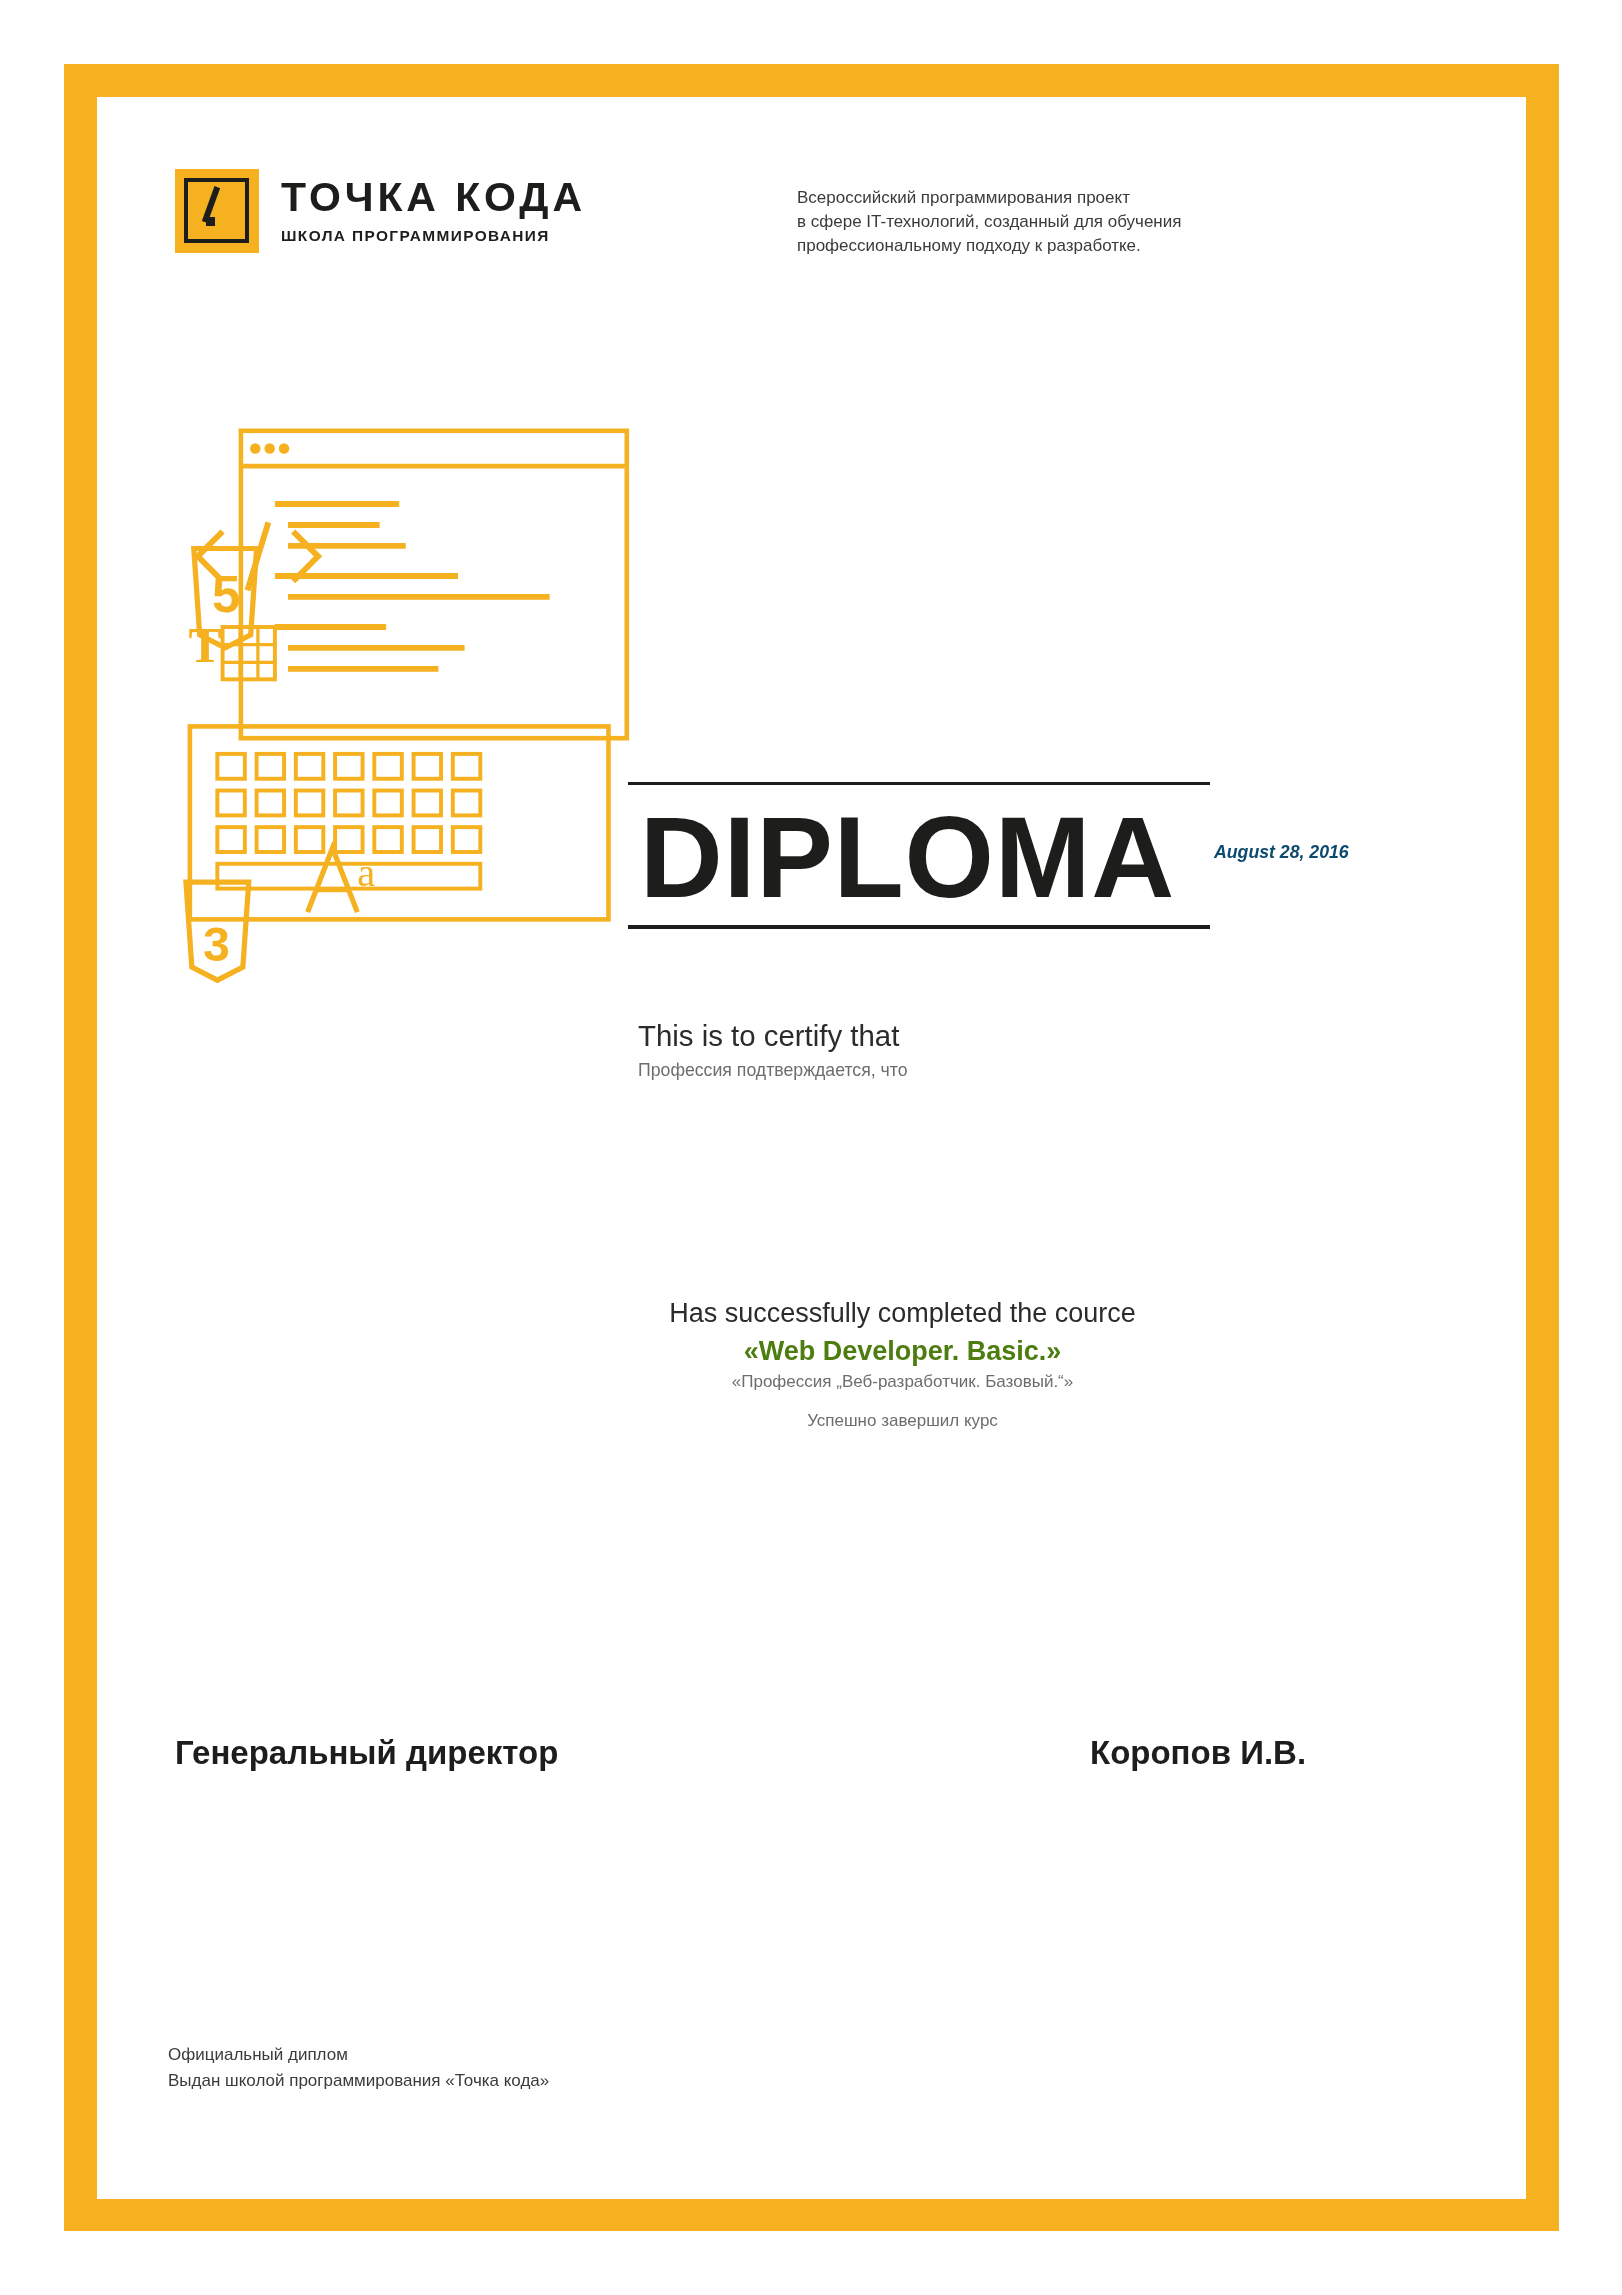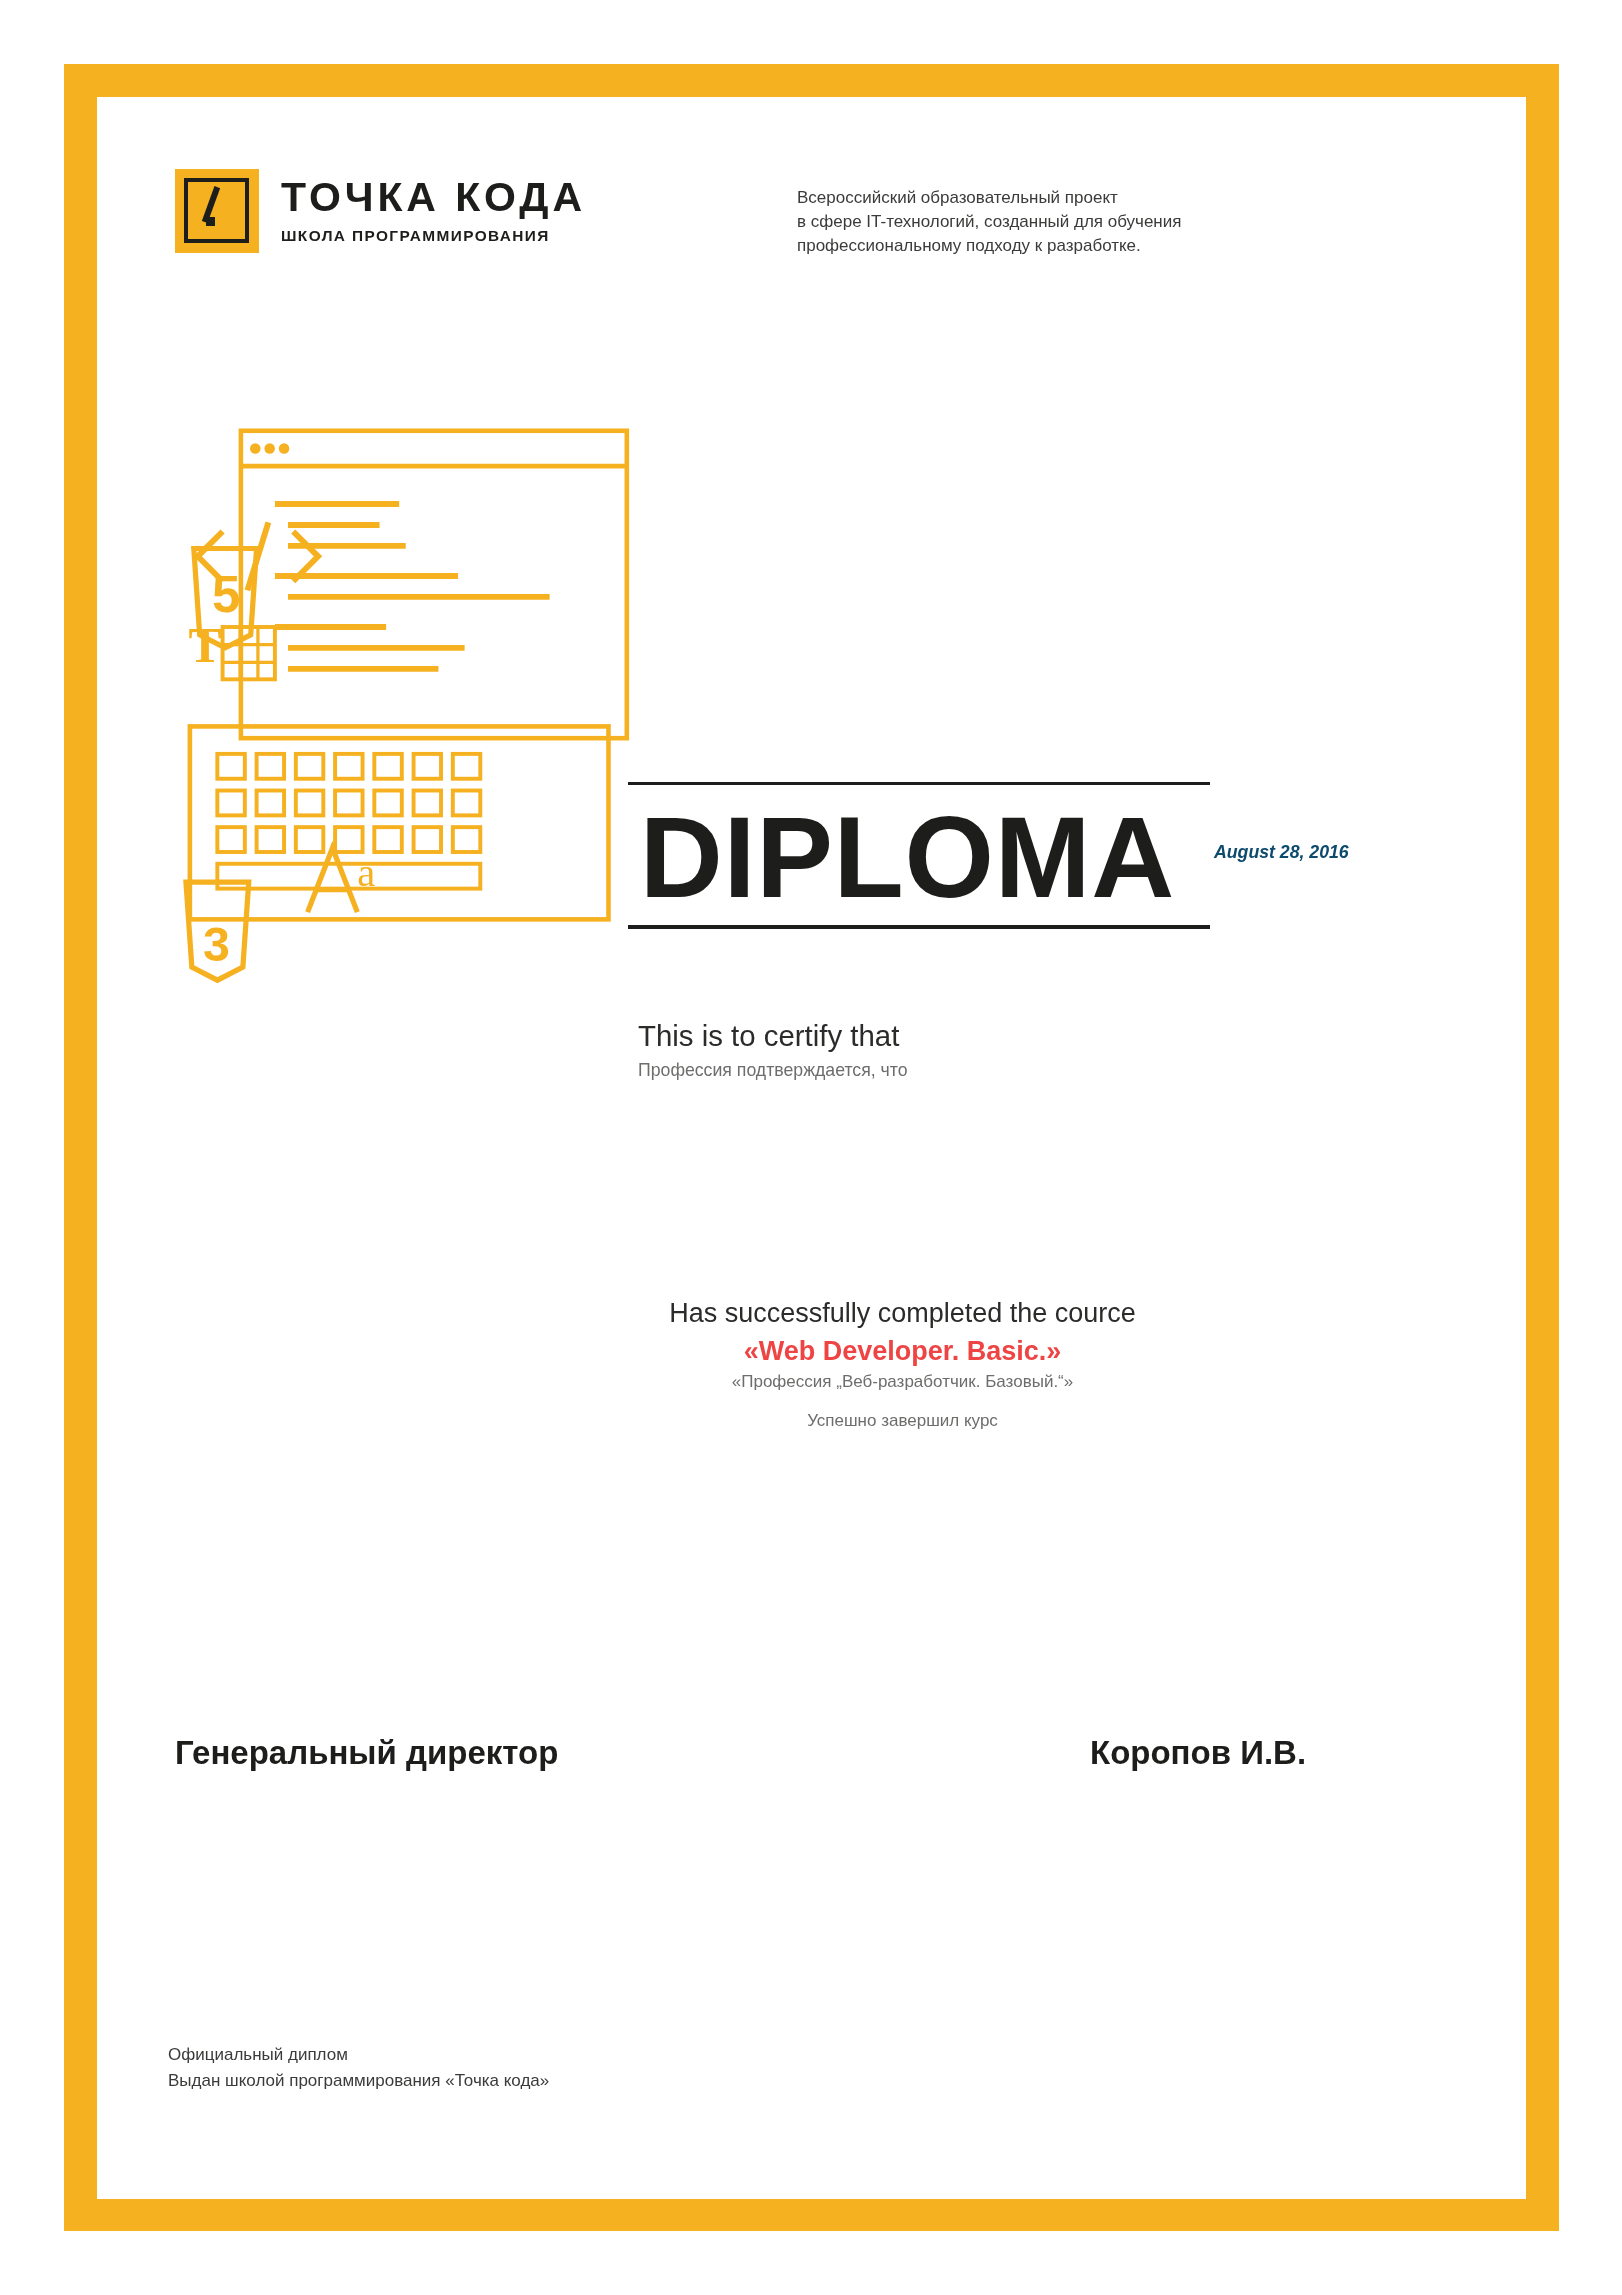--- a/index.html
+++ b/index.html
@@ -167,21 +167,21 @@
     text-align: center;
   }
   .course-en {
     font-size: 27px;
     color: #2b2b2a;
     line-height: 1.3;
   }
   .course-en-title {
     font-size: 27px;
     font-weight: bold;
-    color: #ef4444;
+    color: #4d7c0f;
     margin-top: 5.2px;
   }
   .course-ru {
     font-size: 17px;
     color: #6d6d6c;
     margin-top: 14.4px;
     line-height: 1.45;
   }
 
   
@@ -225,21 +225,21 @@
       <div class="slash"></div>
       <div class="dot"></div>
     </div>
     <div class="logo-text">
       <div class="logo-title">ТОЧКА КОДА</div>
       <div class="logo-sub">ШКОЛА ПРОГРАММИРОВАНИЯ</div>
     </div>
   </div>
 
   <div class="header-desc">
-    <div>Всероссийский образовательный проект</div>
+    <div>Всероссийский программирования проект</div>
     <div>в сфере IT-технологий, созданный для обучения</div>
     <div>профессиональному подходу к разработке.</div>
   </div>
 
   <div class="illustration">
     <svg width="694" height="641" viewBox="0 0 1060 980" fill="none">
       <g stroke="#f5b120" stroke-width="7" fill="none">
 
         <rect x="88" y="18" width="590" height="470"></rect>
         <line x1="88" y1="72" x2="678" y2="72"></line>

